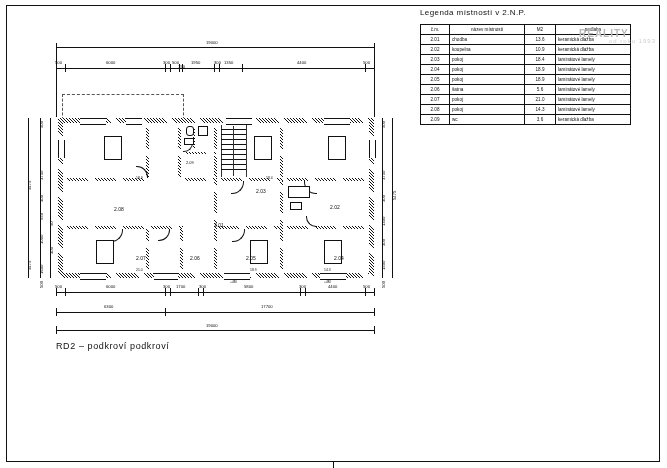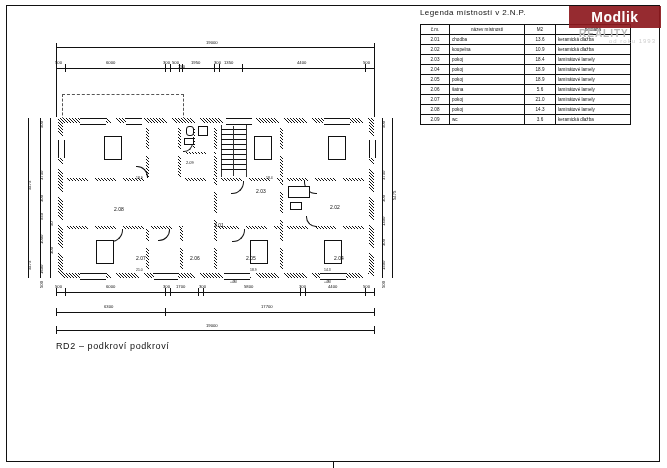--- a/index.html
+++ b/index.html
@@ -112,21 +112,20 @@
       <tr>
         <td class="c-num">2.09</td>
         <td class="c-name">wc</td>
         <td class="c-m2">3.6</td>
         <td class="c-fin">keramická dlažba</td>
       </tr>
     </tbody>
   </table>
 
   <div class="wm">
-    <div class="wm-box">Modlik</div>
     <div class="wm-sub">REALITY</div>
     <div class="wm-sub2">od roku 1993</div>
   </div>
 
   <div id="plan">
 
     <div class="dim-line" style="left:38px;top:17px;width:318px;"></div>
     <div class="dim-vline" style="left:38px;top:13px;height:8px;"></div>
     <div class="dim-vline" style="left:356px;top:13px;height:8px;"></div>
     <div class="dim-txt" style="left:188px;top:10px;">19000</div>

